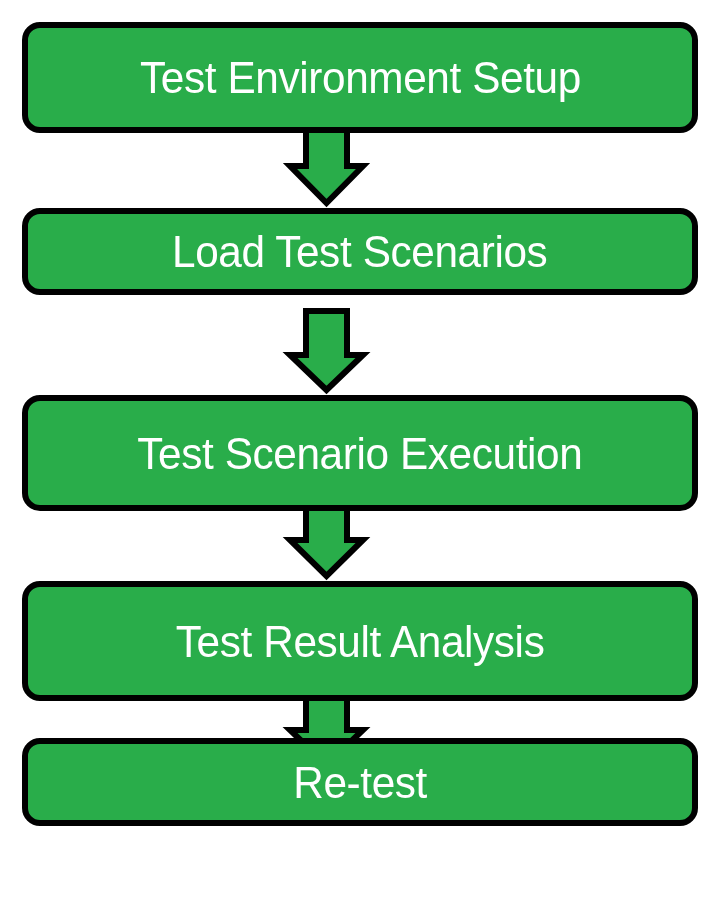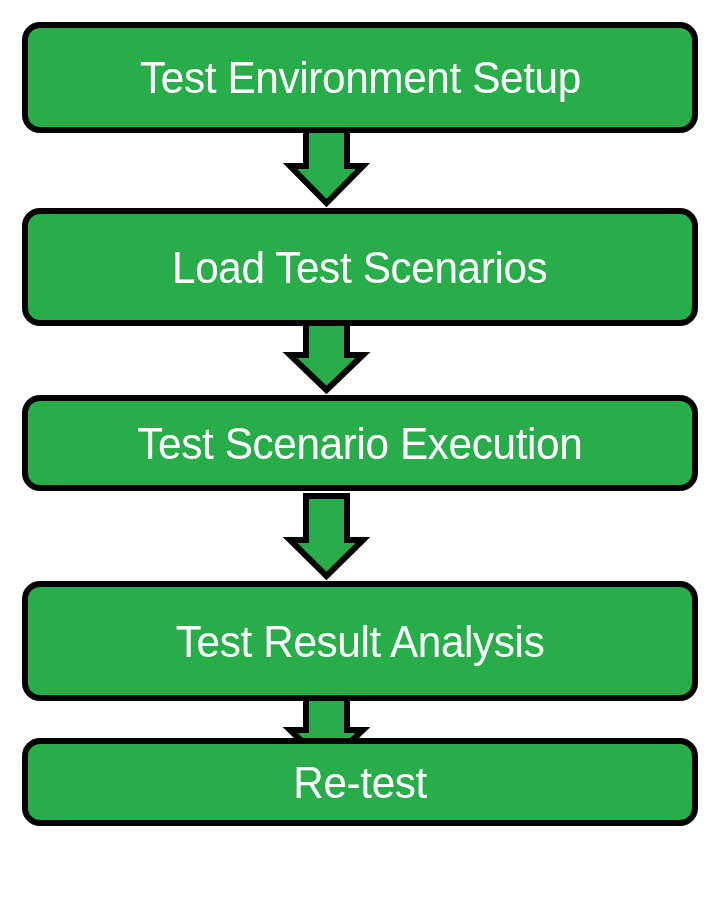--- a/index.html
+++ b/index.html
@@ -71,31 +71,31 @@
   <div class="node" id="node-0" style="top: 14px; height: 111px;">
     <span class="node-label">Test Environment Setup</span>
   </div>
 
   <div class="connector" id="conn-0" style="top: 122px; height: 81px;">
     <svg viewBox="0 0 721 81" preserveAspectRatio="none">
       <polygon class="arrow-shape" points="306,-4 347,-4 347,44 363,44 326.5,81 290,44 306,44"></polygon>
     </svg>
   </div>
 
-  <div class="node" id="node-1" style="top: 200px; height: 118px;">
+  <div class="node" id="node-1" style="top: 200px; height: 87px;">
     <span class="node-label">Load Test Scenarios</span>
   </div>
 
   <div class="connector" id="conn-1" style="top: 315px; height: 75px;">
     <svg viewBox="0 0 721 75" preserveAspectRatio="none">
       <polygon class="arrow-shape" points="306,-4 347,-4 347,40 363,40 326.5,75 290,40 306,40"></polygon>
     </svg>
   </div>
 
-  <div class="node" id="node-2" style="top: 387px; height: 96px;">
+  <div class="node" id="node-2" style="top: 387px; height: 116px;">
     <span class="node-label">Test Scenario Execution</span>
   </div>
 
   <div class="connector" id="conn-2" style="top: 500px; height: 76px;">
     <svg viewBox="0 0 721 76" preserveAspectRatio="none">
       <polygon class="arrow-shape" points="306,-4 347,-4 347,40 363,40 326.5,76 290,40 306,40"></polygon>
     </svg>
   </div>
 
   <div class="node" id="node-3" style="top: 573px; height: 120px;">

